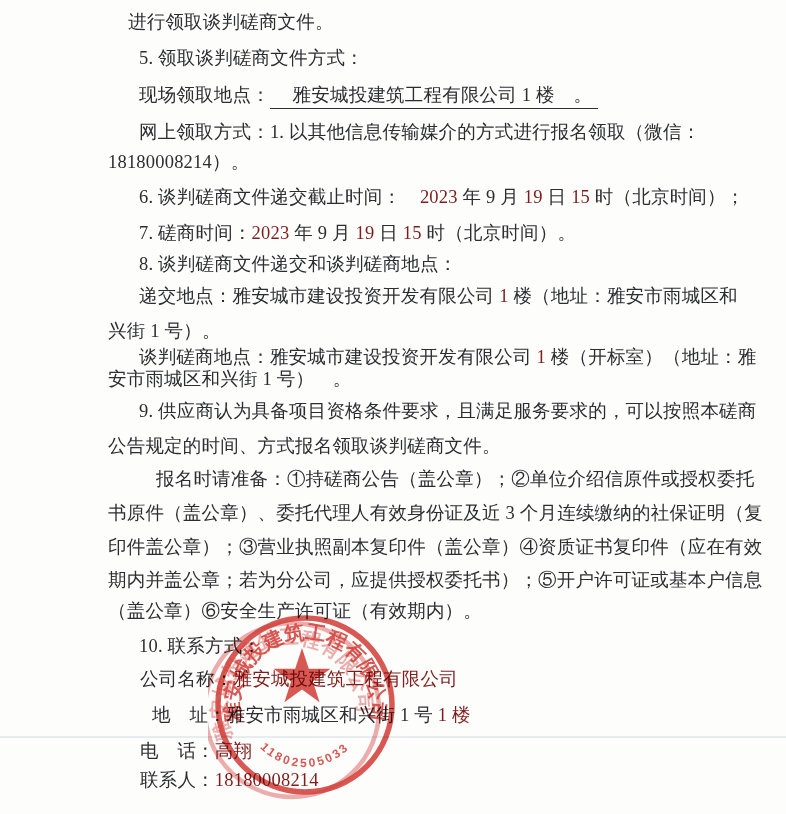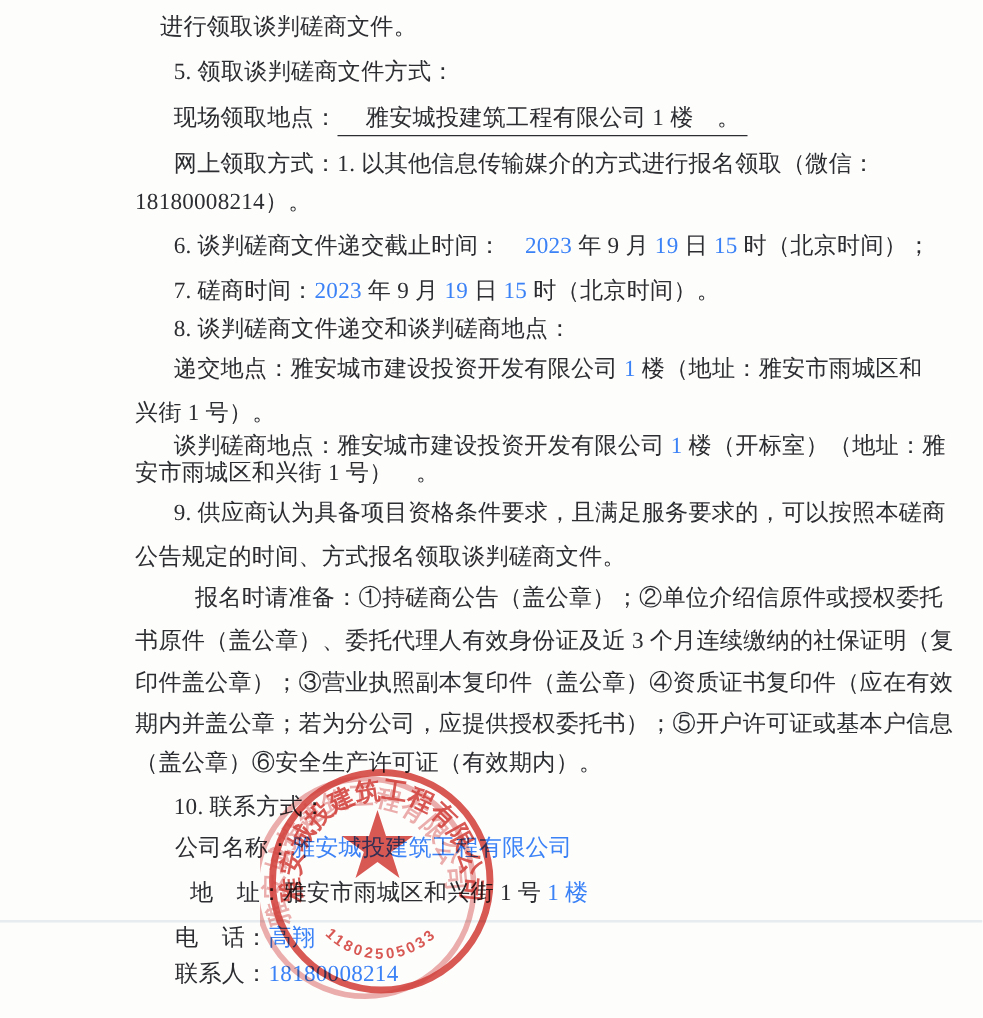--- a/index.html
+++ b/index.html
@@ -10,21 +10,21 @@
   }
   .page{
     position:absolute;inset:0;
     font-size:18.5px;color:#2c2d31;
   }
   .line{
     position:absolute;white-space:nowrap;line-height:1.1;
     letter-spacing:0.2px;
   }
   .run{display:inline;}
-  .gray{color:#3b82f6;}
+  .gray{color:#7f1d1d;}
   .u{
     border-bottom:1.6px solid #2c2d31;
     padding:0 6px 3px 4px;
     display:inline-block;
   }
   .fold-line{
     position:absolute;left:0;top:736px;width:786px;height:2px;
     background:#e2e9ec;opacity:.85;
   }
   .seal{

